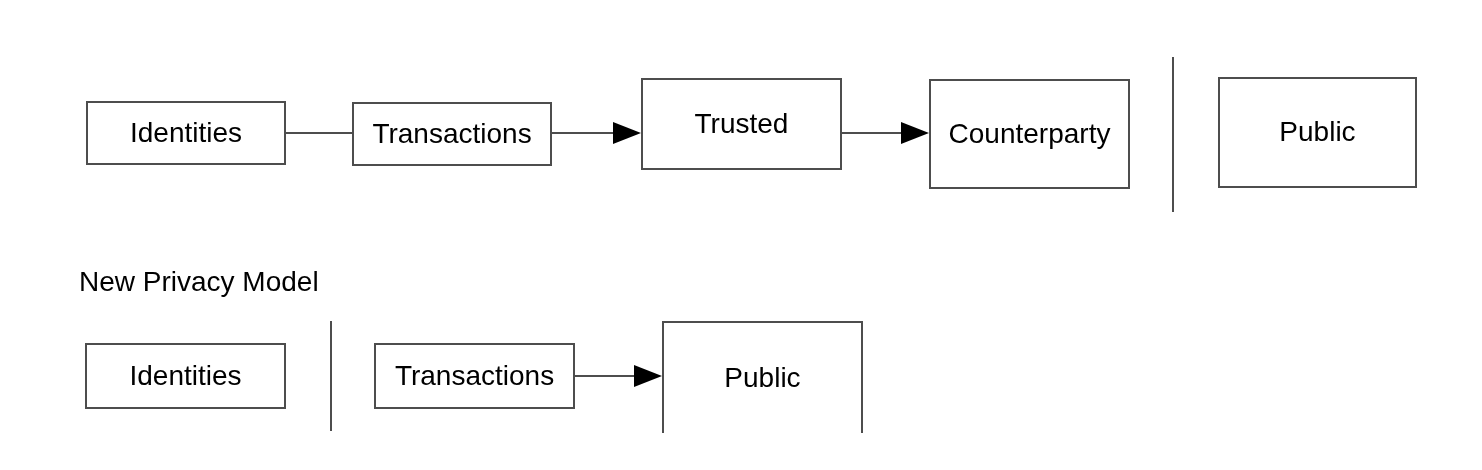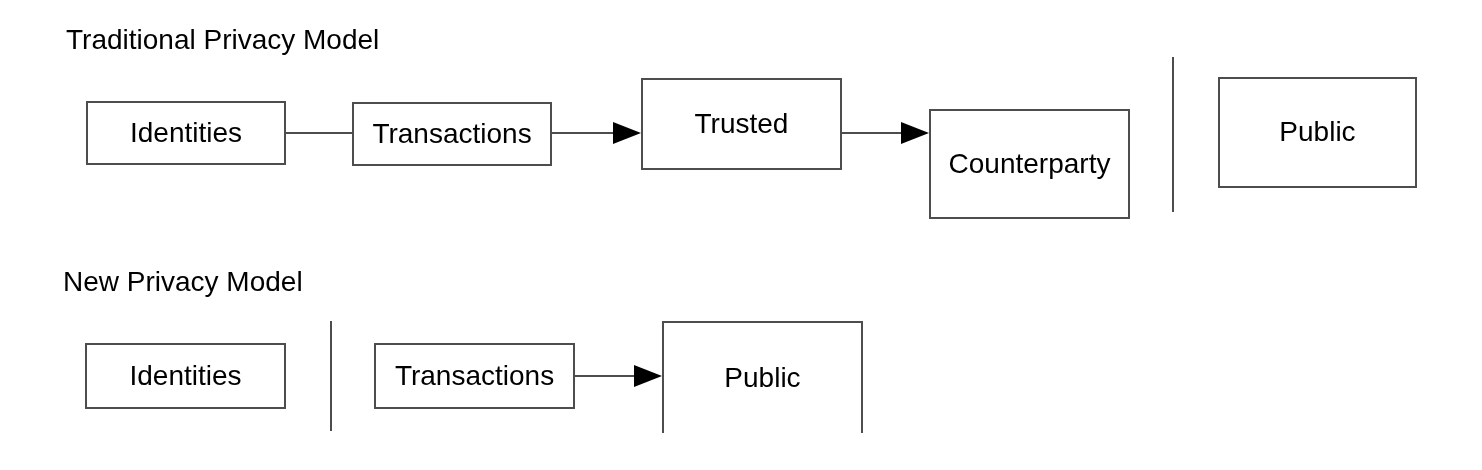--- a/index.html
+++ b/index.html
@@ -50,21 +50,20 @@
     border-top: 11px solid transparent;
     border-bottom: 11px solid transparent;
     border-left: 28px solid #000000;
   }
 </style>
 </head>
 <body>
 
 <div class="stage">
 
-  <div class="title" style="left:66px; top:24px;">Traditional Privacy Model</div>
 
   <div class="node" style="left:86px; top:101px; width:200px; height:64px;">
     <span>Identities</span>
   </div>
 
   <div class="hline" style="left:286px; top:132px; width:66px;"></div>
 
   <div class="node" style="left:352px; top:102px; width:200px; height:64px;">
     <span>Transactions</span>
   </div>
@@ -72,31 +71,31 @@
   <div class="hline" style="left:552px; top:132px; width:62px;"></div>
   <div class="arrowhead" style="left:613px; top:122px;"></div>
 
   <div class="node" style="left:641px; top:78px; width:201px; height:92px;">
     <span>Trusted</span>
   </div>
 
   <div class="hline" style="left:842px; top:132px; width:60px;"></div>
   <div class="arrowhead" style="left:901px; top:122px;"></div>
 
-  <div class="node" style="left:929px; top:79px; width:201px; height:110px;margin-top:30px;">
+  <div class="node" style="left:929px; top:79px; width:201px; height:110px;">
     <span>Counterparty</span>
   </div>
 
   <div class="vline" style="left:1172px; top:57px; height:155px;"></div>
 
   <div class="node" style="left:1218px; top:77px; width:199px; height:111px;">
     <span>Public</span>
   </div>
 
-  <div class="title" style="left:63px; top:266px;">New Privacy Model</div>
+  <div class="title" style="left:79px; top:266px;">New Privacy Model</div>
 
   <div class="node" style="left:85px; top:343px; width:201px; height:66px;">
     <span>Identities</span>
   </div>
 
   <div class="vline" style="left:330px; top:321px; height:110px;"></div>
 
   <div class="node" style="left:374px; top:343px; width:201px; height:66px;">
     <span>Transactions</span>
   </div>

